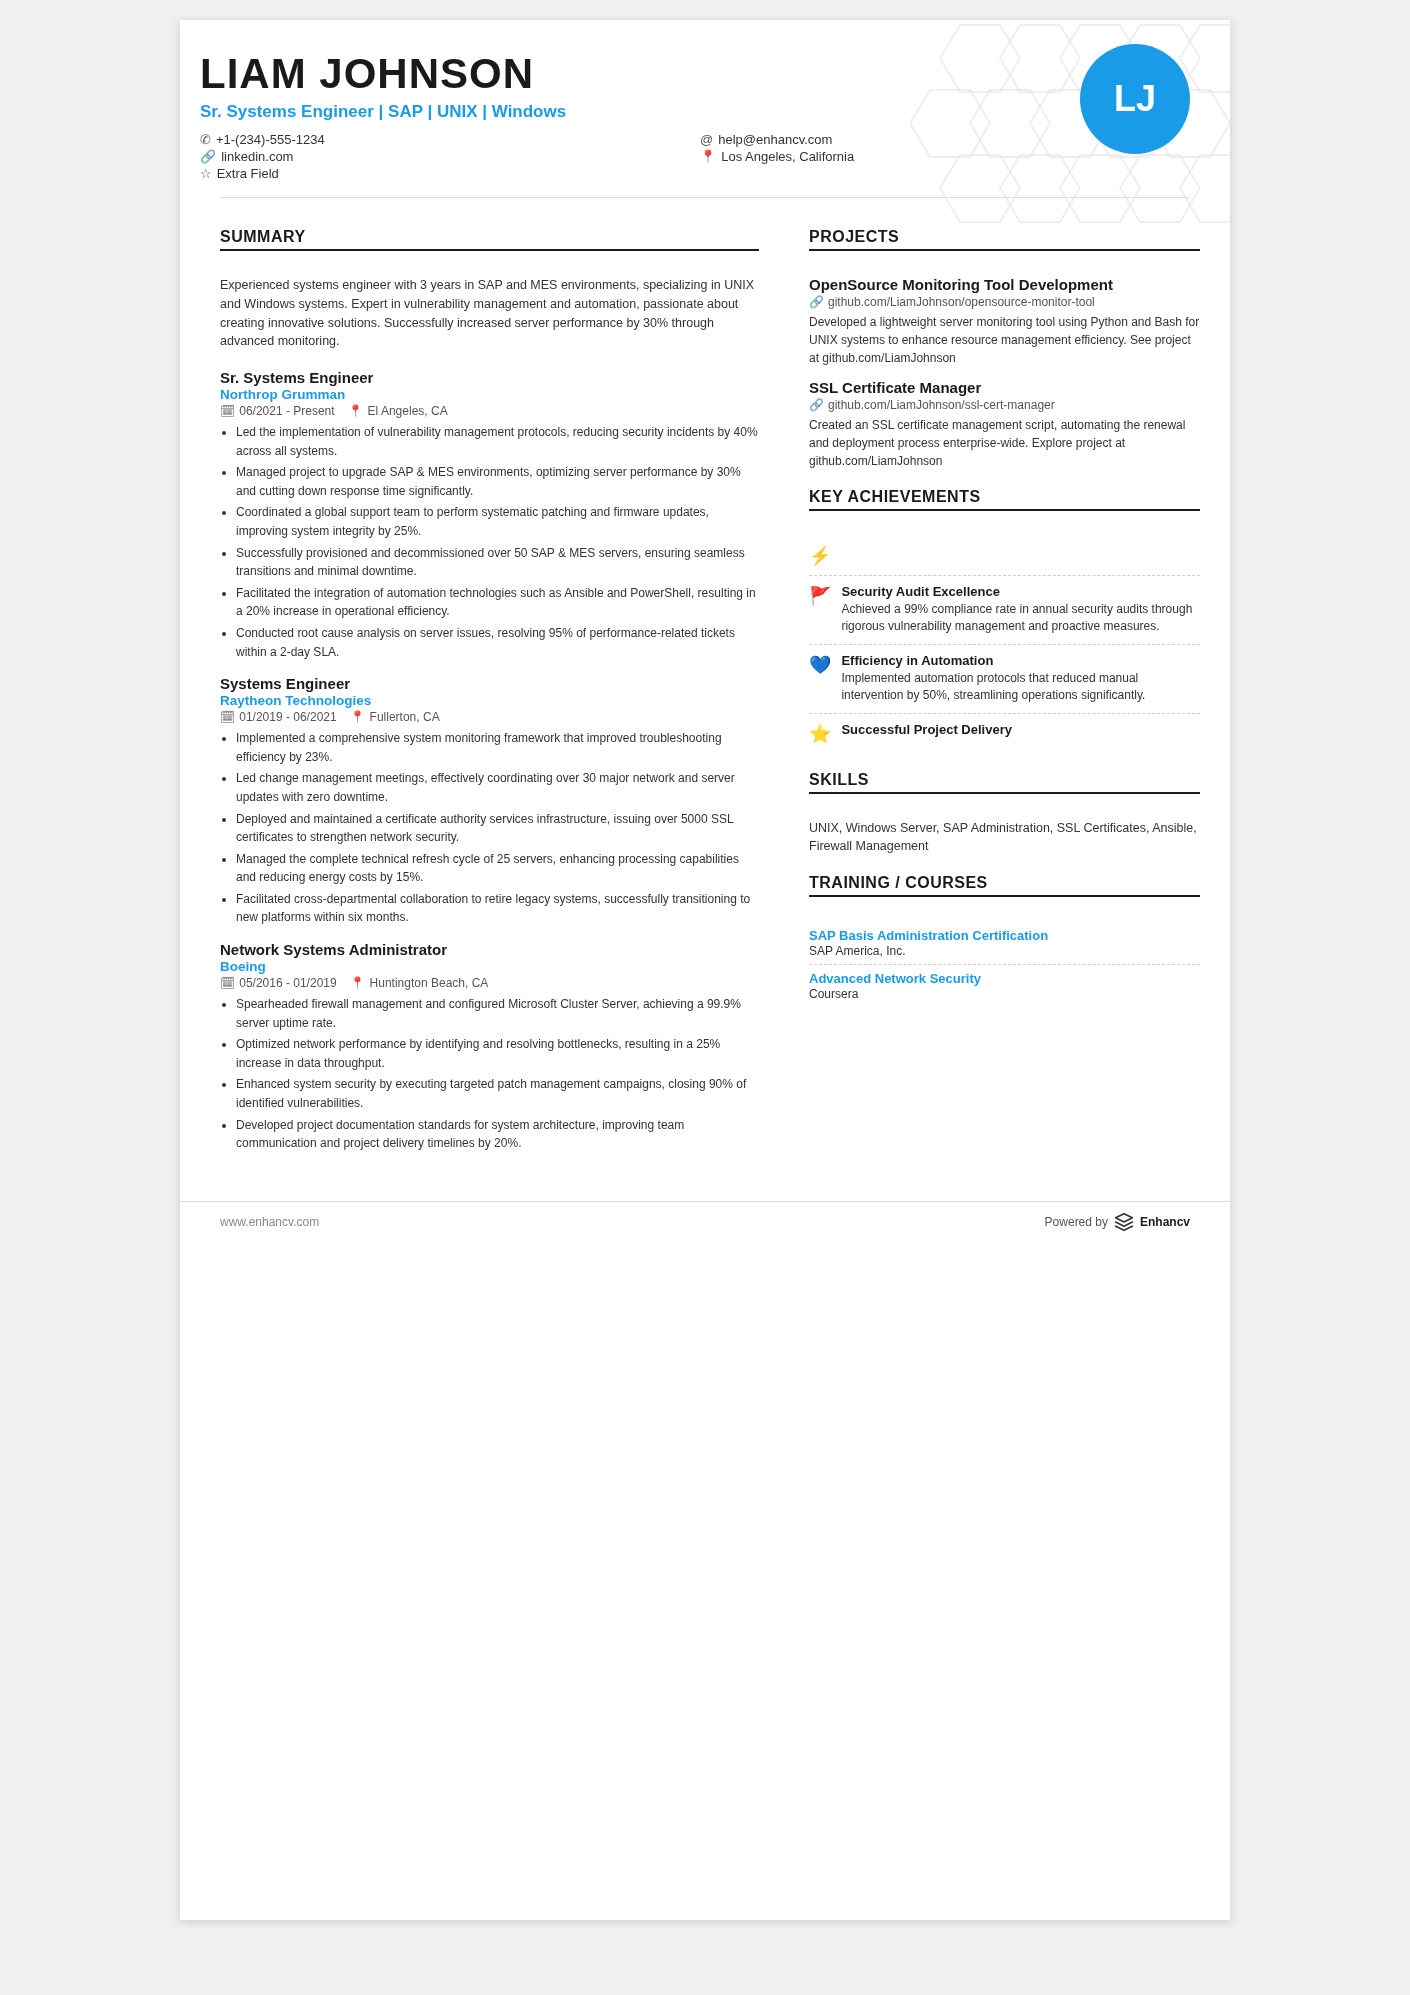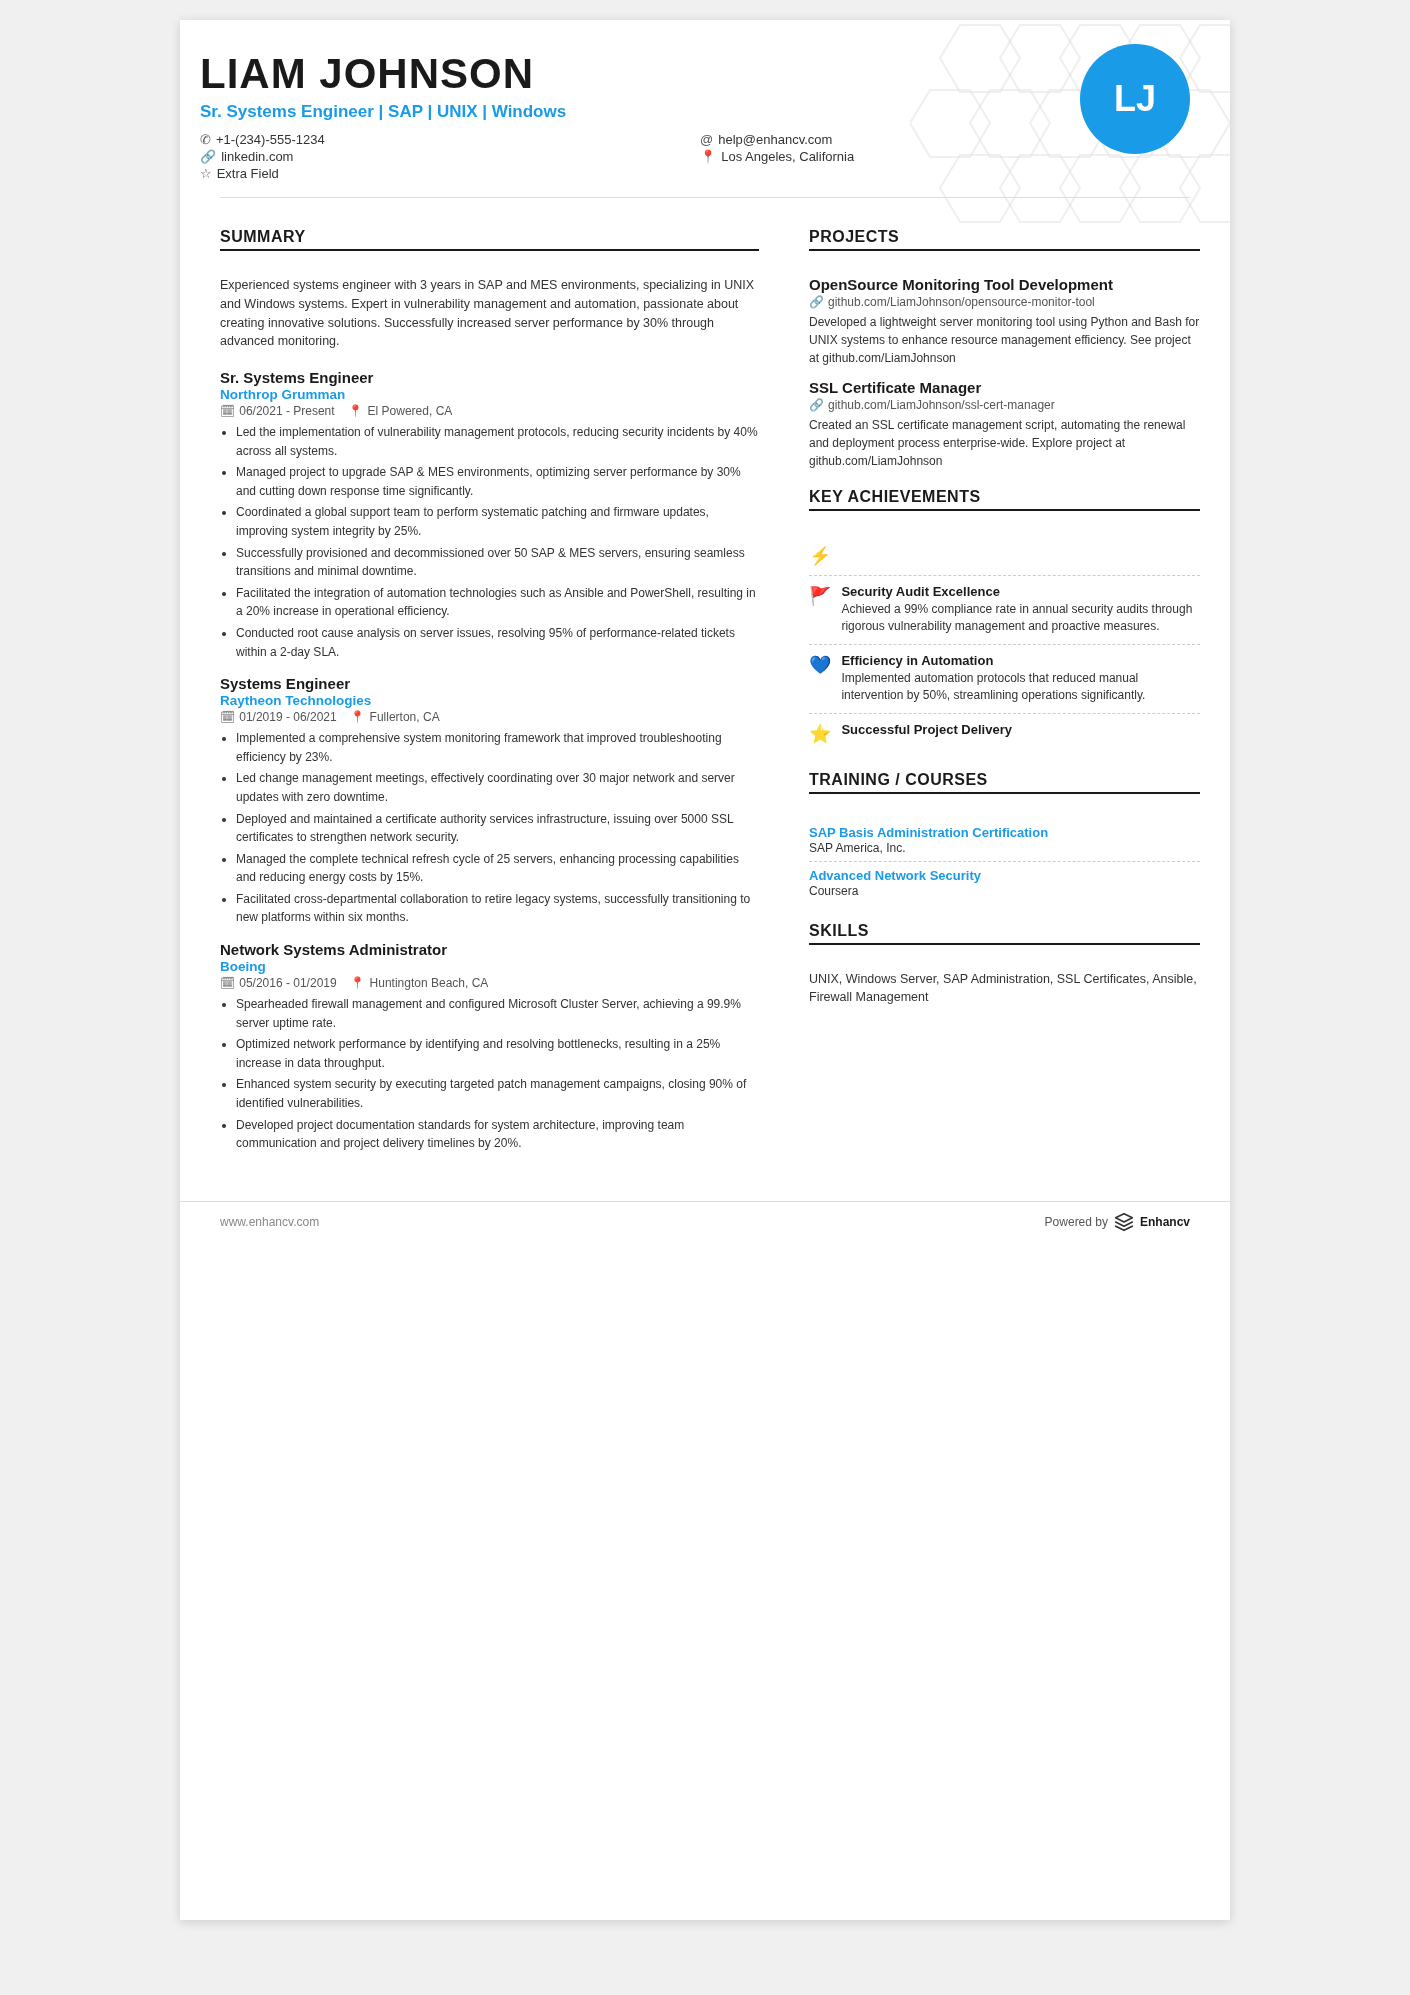--- a/index.html
+++ b/index.html
@@ -330,21 +330,21 @@
         <div class="exp-block">
           <div class="exp-title">Sr. Systems Engineer</div>
           <div class="exp-company">Northrop Grumman</div>
           <div class="exp-meta">
             <div class="exp-meta-item">
               <span>🗓</span>
               <span>06/2021 - Present</span>
             </div>
             <div class="exp-meta-item">
               <span>📍</span>
-              <span>El Powered, CA</span>
+              <span>El Angeles, CA</span>
             </div>
           </div>
           <ul class="exp-bullets">
             <li>Led the implementation of vulnerability management protocols, reducing security incidents by 40% across all systems.</li>
             <li>Managed project to upgrade SAP &amp; MES environments, optimizing server performance by 30% and cutting down response time significantly.</li>
             <li>Coordinated a global support team to perform systematic patching and firmware updates, improving system integrity by 25%.</li>
             <li>Successfully provisioned and decommissioned over 50 SAP &amp; MES servers, ensuring seamless transitions and minimal downtime.</li>
             <li>Facilitated the integration of automation technologies such as Ansible and PowerShell, resulting in a 20% increase in operational efficiency.</li>
             <li>Conducted root cause analysis on server issues, resolving 95% of performance-related tickets within a 2-day SLA.</li>
           </ul>
@@ -444,36 +444,36 @@
 
         <div class="achievement-block">
           <div class="achievement-icon" style="color:#1a9be8;">⭐</div>
           <div>
             <div class="achievement-title">Successful Project Delivery</div>
           </div>
         </div>
       </div>
 
       <div class="section">
+        <div class="section-title">SKILLS</div>
+        <div class="skills-text">UNIX, Windows Server, SAP Administration, SSL Certificates, Ansible, Firewall Management</div>
+      </div>
+
+      <div class="section">
         <div class="section-title">TRAINING / COURSES</div>
 
         <div class="training-block">
           <div class="training-title">SAP Basis Administration Certification</div>
           <div class="training-org">SAP America, Inc.</div>
         </div>
 
         <div class="training-block">
           <div class="training-title">Advanced Network Security</div>
           <div class="training-org">Coursera</div>
         </div>
-      </div>
-
-      <div class="section">
-        <div class="section-title">SKILLS</div>
-        <div class="skills-text">UNIX, Windows Server, SAP Administration, SSL Certificates, Ansible, Firewall Management</div>
       </div>
     </div>
   </div>
 
   <div class="footer">
     <span>www.enhancv.com</span>
     <div class="footer-brand">
       <span>Powered by</span>
       <svg width="20" height="20" viewBox="0 0 24 24" fill="none" xmlns="http://www.w3.org/2000/svg">
         <path d="M12 2L2 7l10 5 10-5-10-5zM2 17l10 5 10-5M2 12l10 5 10-5" stroke="#333" stroke-width="2" stroke-linecap="round" stroke-linejoin="round"></path>

